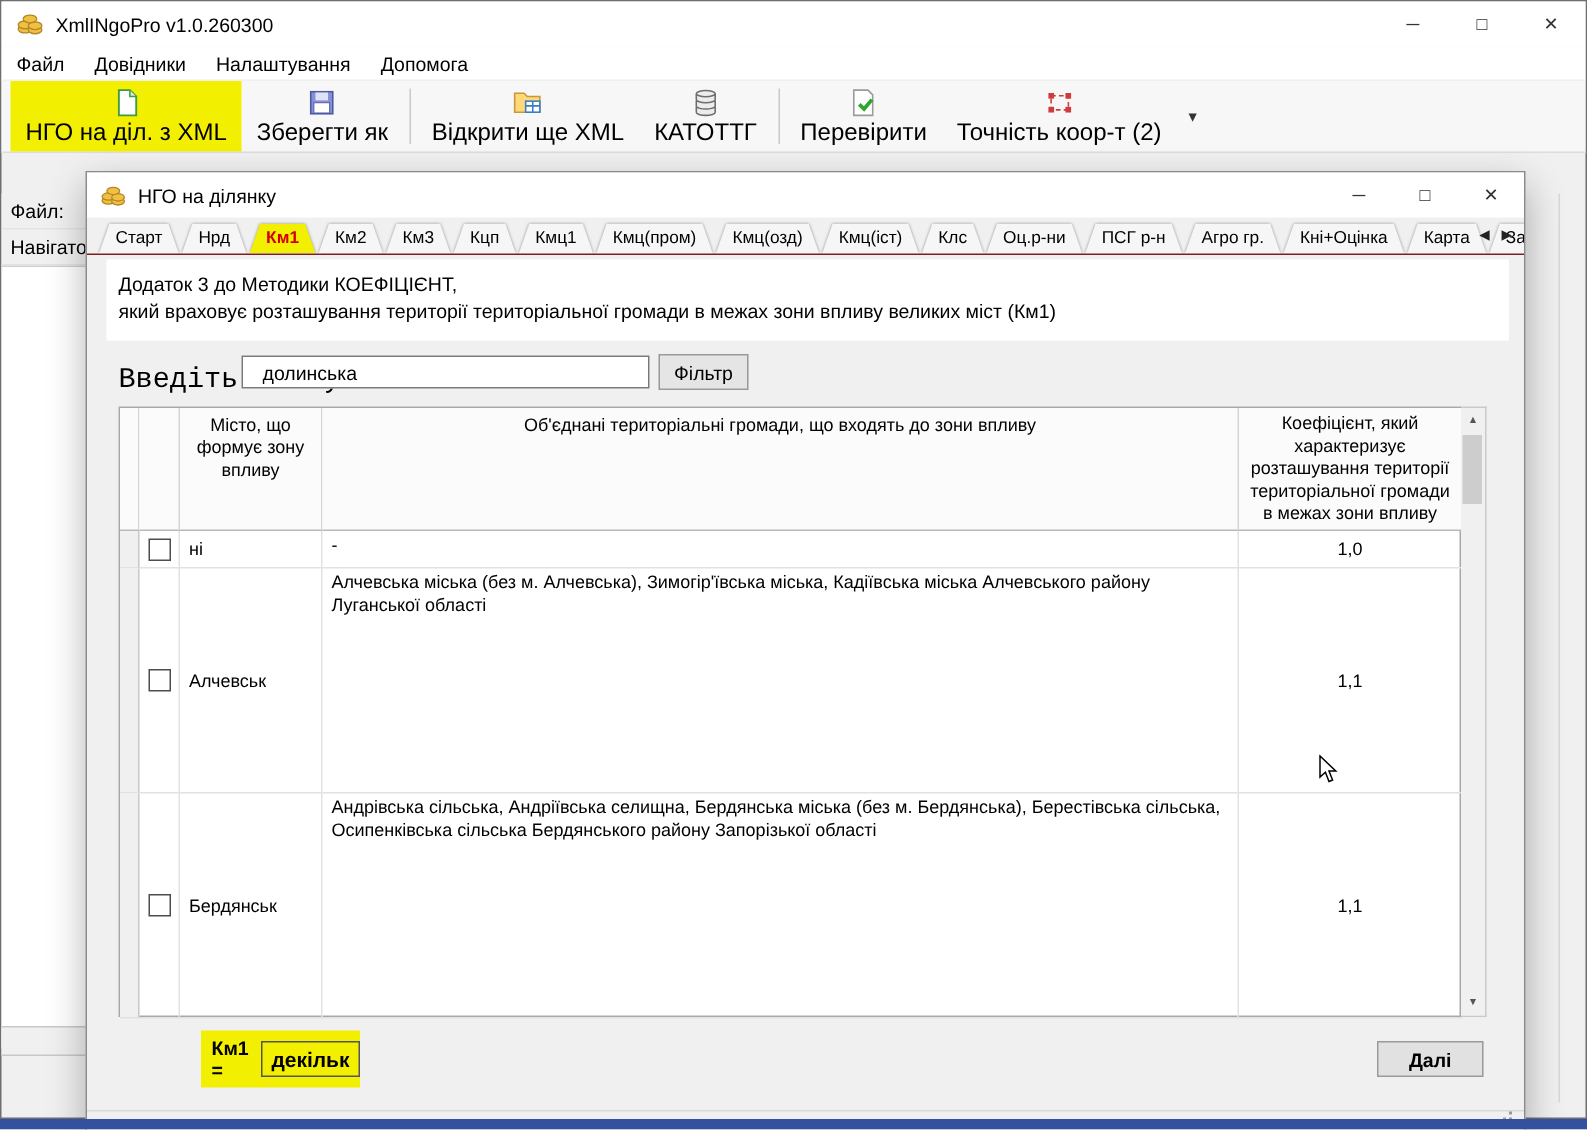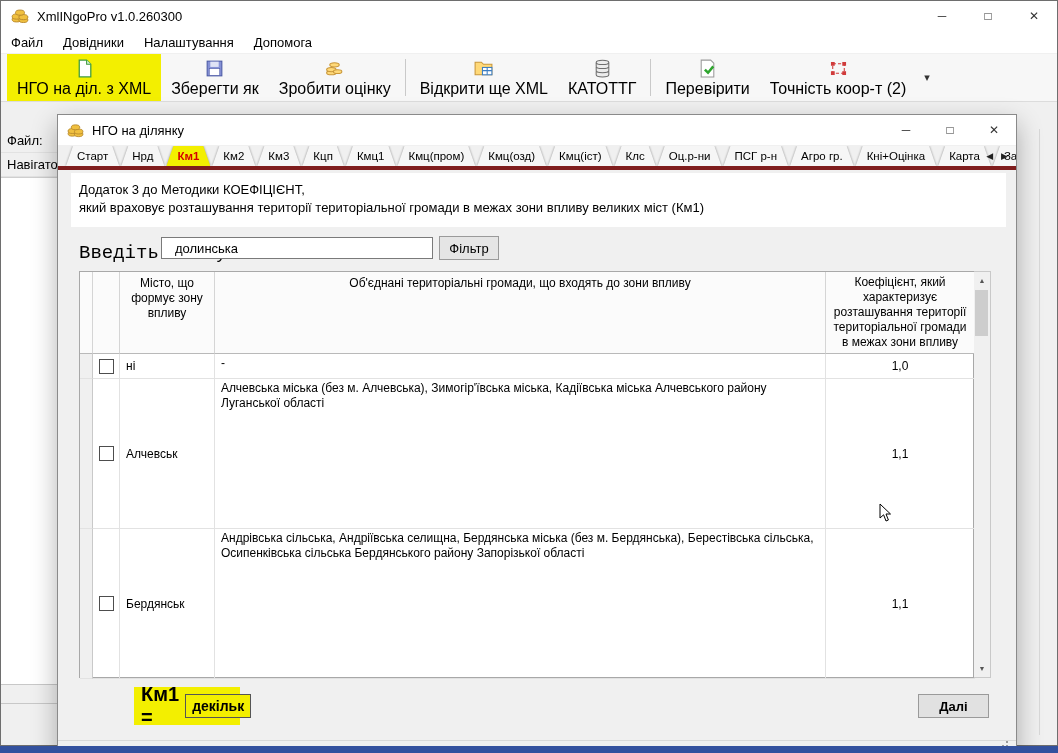--- a/index.html
+++ b/index.html
@@ -62,21 +62,21 @@
     box-shadow:0 10px 24px rgba(0,0,0,.30);
   }
   .dlg-titlebar { position:absolute; left:0; top:0; right:0; height:30px; background:#fff; display:flex; align-items:center; }
   .dlg-titlebar .app-ic { margin:0 8px 0 9px; width:17px; height:17px; }
   .dlg-controls { position:absolute; right:0; top:0; height:30px; display:flex; }
   .dlg-controls .win-btn { width:44px; }
 
   .tabstrip {
     position:absolute; left:0; top:31px; right:0; height:24px;
     display:flex; align-items:flex-end; padding-left:8px; white-space:nowrap;
-    border-bottom:4px solid #7f1d1d; overflow:hidden;
+    border-bottom:1px solid #7f1d1d; overflow:hidden;
   }
   .tabw { filter:drop-shadow(0 0 1px #8f8f8f); margin-right:2px; flex:0 0 auto; }
   .tab {
     display:inline-block; padding:4px 11px 4px; font-size:11.5px;
     background:#f6f6f6; color:#000;
     clip-path:polygon(7px 0, calc(100% - 7px) 0, 100% 100%, 0 100%);
   }
   .tab.active { background:var(--hl,#f3ef00); color:var(--red,#d40000); font-weight:bold; }
   .tab-arrows { position:absolute; right:8px; top:36px; font-size:9px; color:#222; display:flex; gap:8px; }
 
@@ -122,21 +122,21 @@
             font-size:7px; color:#555; background:#f0f0f0; }
   .vs-up { top:0; }
   .vs-dn { bottom:0; }
   .vs-thumb { position:absolute; left:1px; top:18px; width:13px; height:46px; background:#cdcdcd; }
 
   
   .km1-block {
     position:absolute; left:76px; top:572px; width:106px; height:38px;
     background:var(--hl,#f3ef00); display:flex; align-items:center; padding-left:7px; gap:6px;
   }
-  .km1-label { font-weight:bold; font-size:20px; }
+  .km1-label { font-weight:bold; font-size:13px; }
   .km1-box { border:1px solid #555; padding:3px 6px; font-weight:bold; font-size:14px; background:var(--hl,#f3ef00); }
   .next-btn {
     position:absolute; left:860px; top:579px; width:71px; height:24px;
     background:#e1e1e1; border:1px solid #9a9a9a; font:bold 13px "Liberation Sans",sans-serif;
   }
   .dlg-statusline { position:absolute; left:0; right:0; top:625px; height:1px; background:#d9d9d9; }
   .grip { position:absolute; right:8px; bottom:4px; width:2px; height:2px; background:#9a9a9a;
           box-shadow:-4px 0 #9a9a9a, -8px 0 #9a9a9a, 0 -4px #9a9a9a, -4px -4px #9a9a9a, 0 -8px #9a9a9a; }
 
   
@@ -180,31 +180,20 @@
       </svg>
       <span>НГО на діл. з XML</span>
     </div>
     <div class="tool-btn">
       <svg viewBox="0 0 20 20">
         <rect x="3" y="3" width="14" height="14" fill="#8591d6" stroke="#4c5aa5"></rect>
         <rect x="6" y="3.5" width="8" height="5" fill="#dfe3f5"></rect>
         <rect x="5" y="10" width="10" height="6.5" fill="#fff" stroke="#4c5aa5" stroke-width="0.6"></rect>
       </svg>
       <span>Зберегти як</span>
-    </div>
-    <div class="tool-btn">
-      <svg viewBox="0 0 20 20">
-        <g fill="#ffd978" stroke="#c9973a">
-          <ellipse cx="7" cy="14" rx="4.5" ry="2"></ellipse>
-            <ellipse cx="7" cy="11" rx="4.5" ry="2"></ellipse>
-          <ellipse cx="13" cy="13" rx="4" ry="1.8"></ellipse>
-            <ellipse cx="10" cy="6.5" rx="4.5" ry="2"></ellipse>
-        </g>
-      </svg>
-      <span>Зробити оцінку</span>
     </div>
     <div class="tool-sep"></div>
     <div class="tool-btn">
       <svg viewBox="0 0 20 20">
         <path d="M2 4h6l2 2h8v10H2z" fill="#ffd978" stroke="#c9973a"></path>
         <rect x="9" y="9" width="9" height="7" fill="#fff" stroke="#3b7dc4"></rect>
         <path d="M9 12h9M13.5 9v7" stroke="#3b7dc4" fill="none"></path>
       </svg>
       <span>Відкрити ще XML</span>
     </div>

